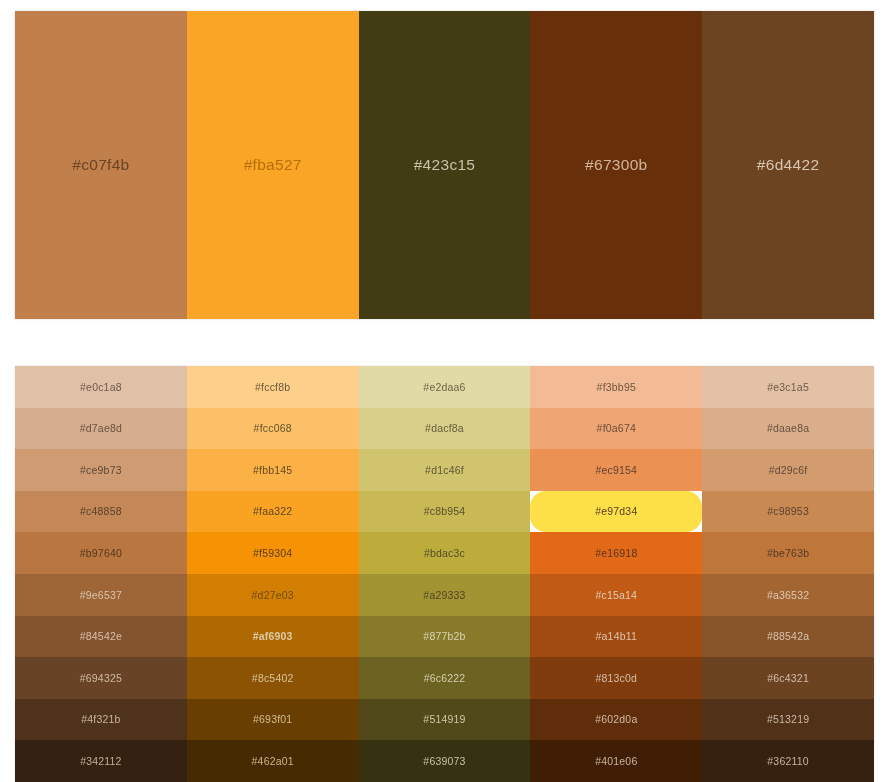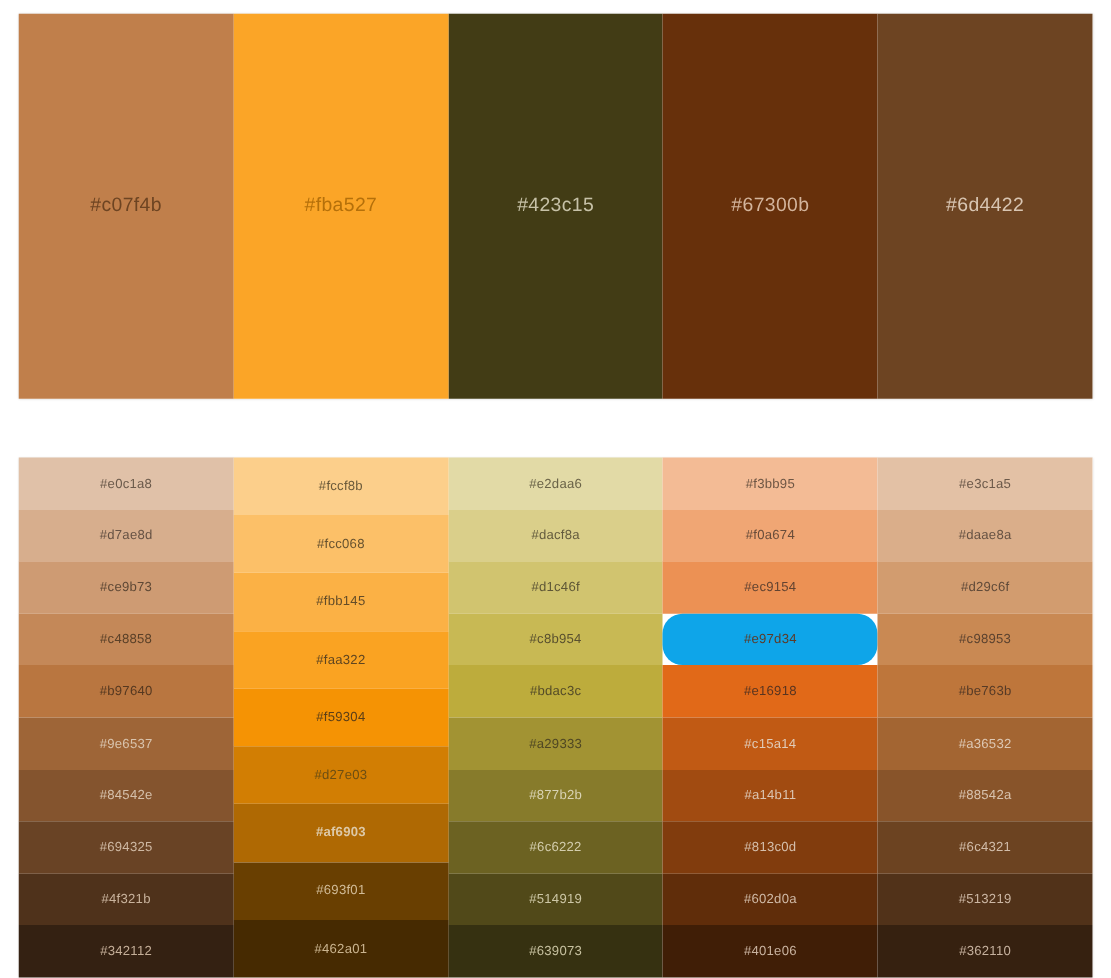--- a/index.html
+++ b/index.html
@@ -149,20 +149,23 @@
         </div>
         <div class="shade-cell" style="background: rgb(245, 147, 4);">
           <span class="shade-label" style="color: rgb(91, 62, 24);">#f59304</span>
         </div>
         <div class="shade-cell" style="background: rgb(210, 126, 3);">
           <span class="shade-label" style="color: rgb(109, 78, 18);">#d27e03</span>
         </div>
         <div class="shade-cell" style="background: rgb(175, 105, 3);">
           <span class="shade-label" style="color: rgb(221, 201, 168); font-weight: bold;">#af6903</span>
         </div>
+        <div class="shade-cell" style="background: rgb(140, 84, 2);">
+          <span class="shade-label" style="color: rgb(215, 194, 159);">#8c5402</span>
+        </div>
         <div class="shade-cell" style="background: rgb(105, 63, 1);">
           <span class="shade-label" style="color: rgb(209, 187, 151);">#693f01</span>
         </div>
         <div class="shade-cell" style="background: rgb(70, 42, 1);">
           <span class="shade-label" style="color: rgb(202, 180, 143);">#462a01</span>
         </div>
       </div>
     <div class="shade-column">
         <div class="shade-cell" style="background: rgb(226, 218, 166);">
           <span class="shade-label" style="color: rgb(106, 99, 72);">#e2daa6</span>
@@ -198,21 +201,21 @@
     <div class="shade-column">
         <div class="shade-cell" style="background: rgb(243, 187, 149);">
           <span class="shade-label" style="color: rgb(110, 86, 68);">#f3bb95</span>
         </div>
         <div class="shade-cell" style="background: rgb(240, 166, 116);">
           <span class="shade-label" style="color: rgb(104, 76, 58);">#f0a674</span>
         </div>
         <div class="shade-cell" style="background: rgb(236, 145, 84);">
           <span class="shade-label" style="color: rgb(98, 67, 49);">#ec9154</span>
         </div>
-        <div class="shade-cell" style="background: #0ea5e9; border-radius: 16px;">
+        <div class="shade-cell" style="background: #fde047; border-radius: 16px;">
           <span class="shade-label" style="color: rgb(93, 59, 40);">#e97d34</span>
         </div>
         <div class="shade-cell" style="background: rgb(225, 105, 24);">
           <span class="shade-label" style="color: rgb(88, 52, 32);">#e16918</span>
         </div>
         <div class="shade-cell" style="background: rgb(193, 90, 20);">
           <span class="shade-label" style="color: rgb(224, 203, 184);">#c15a14</span>
         </div>
         <div class="shade-cell" style="background: rgb(161, 75, 17);">
           <span class="shade-label" style="color: rgb(219, 197, 178);">#a14b11</span>

